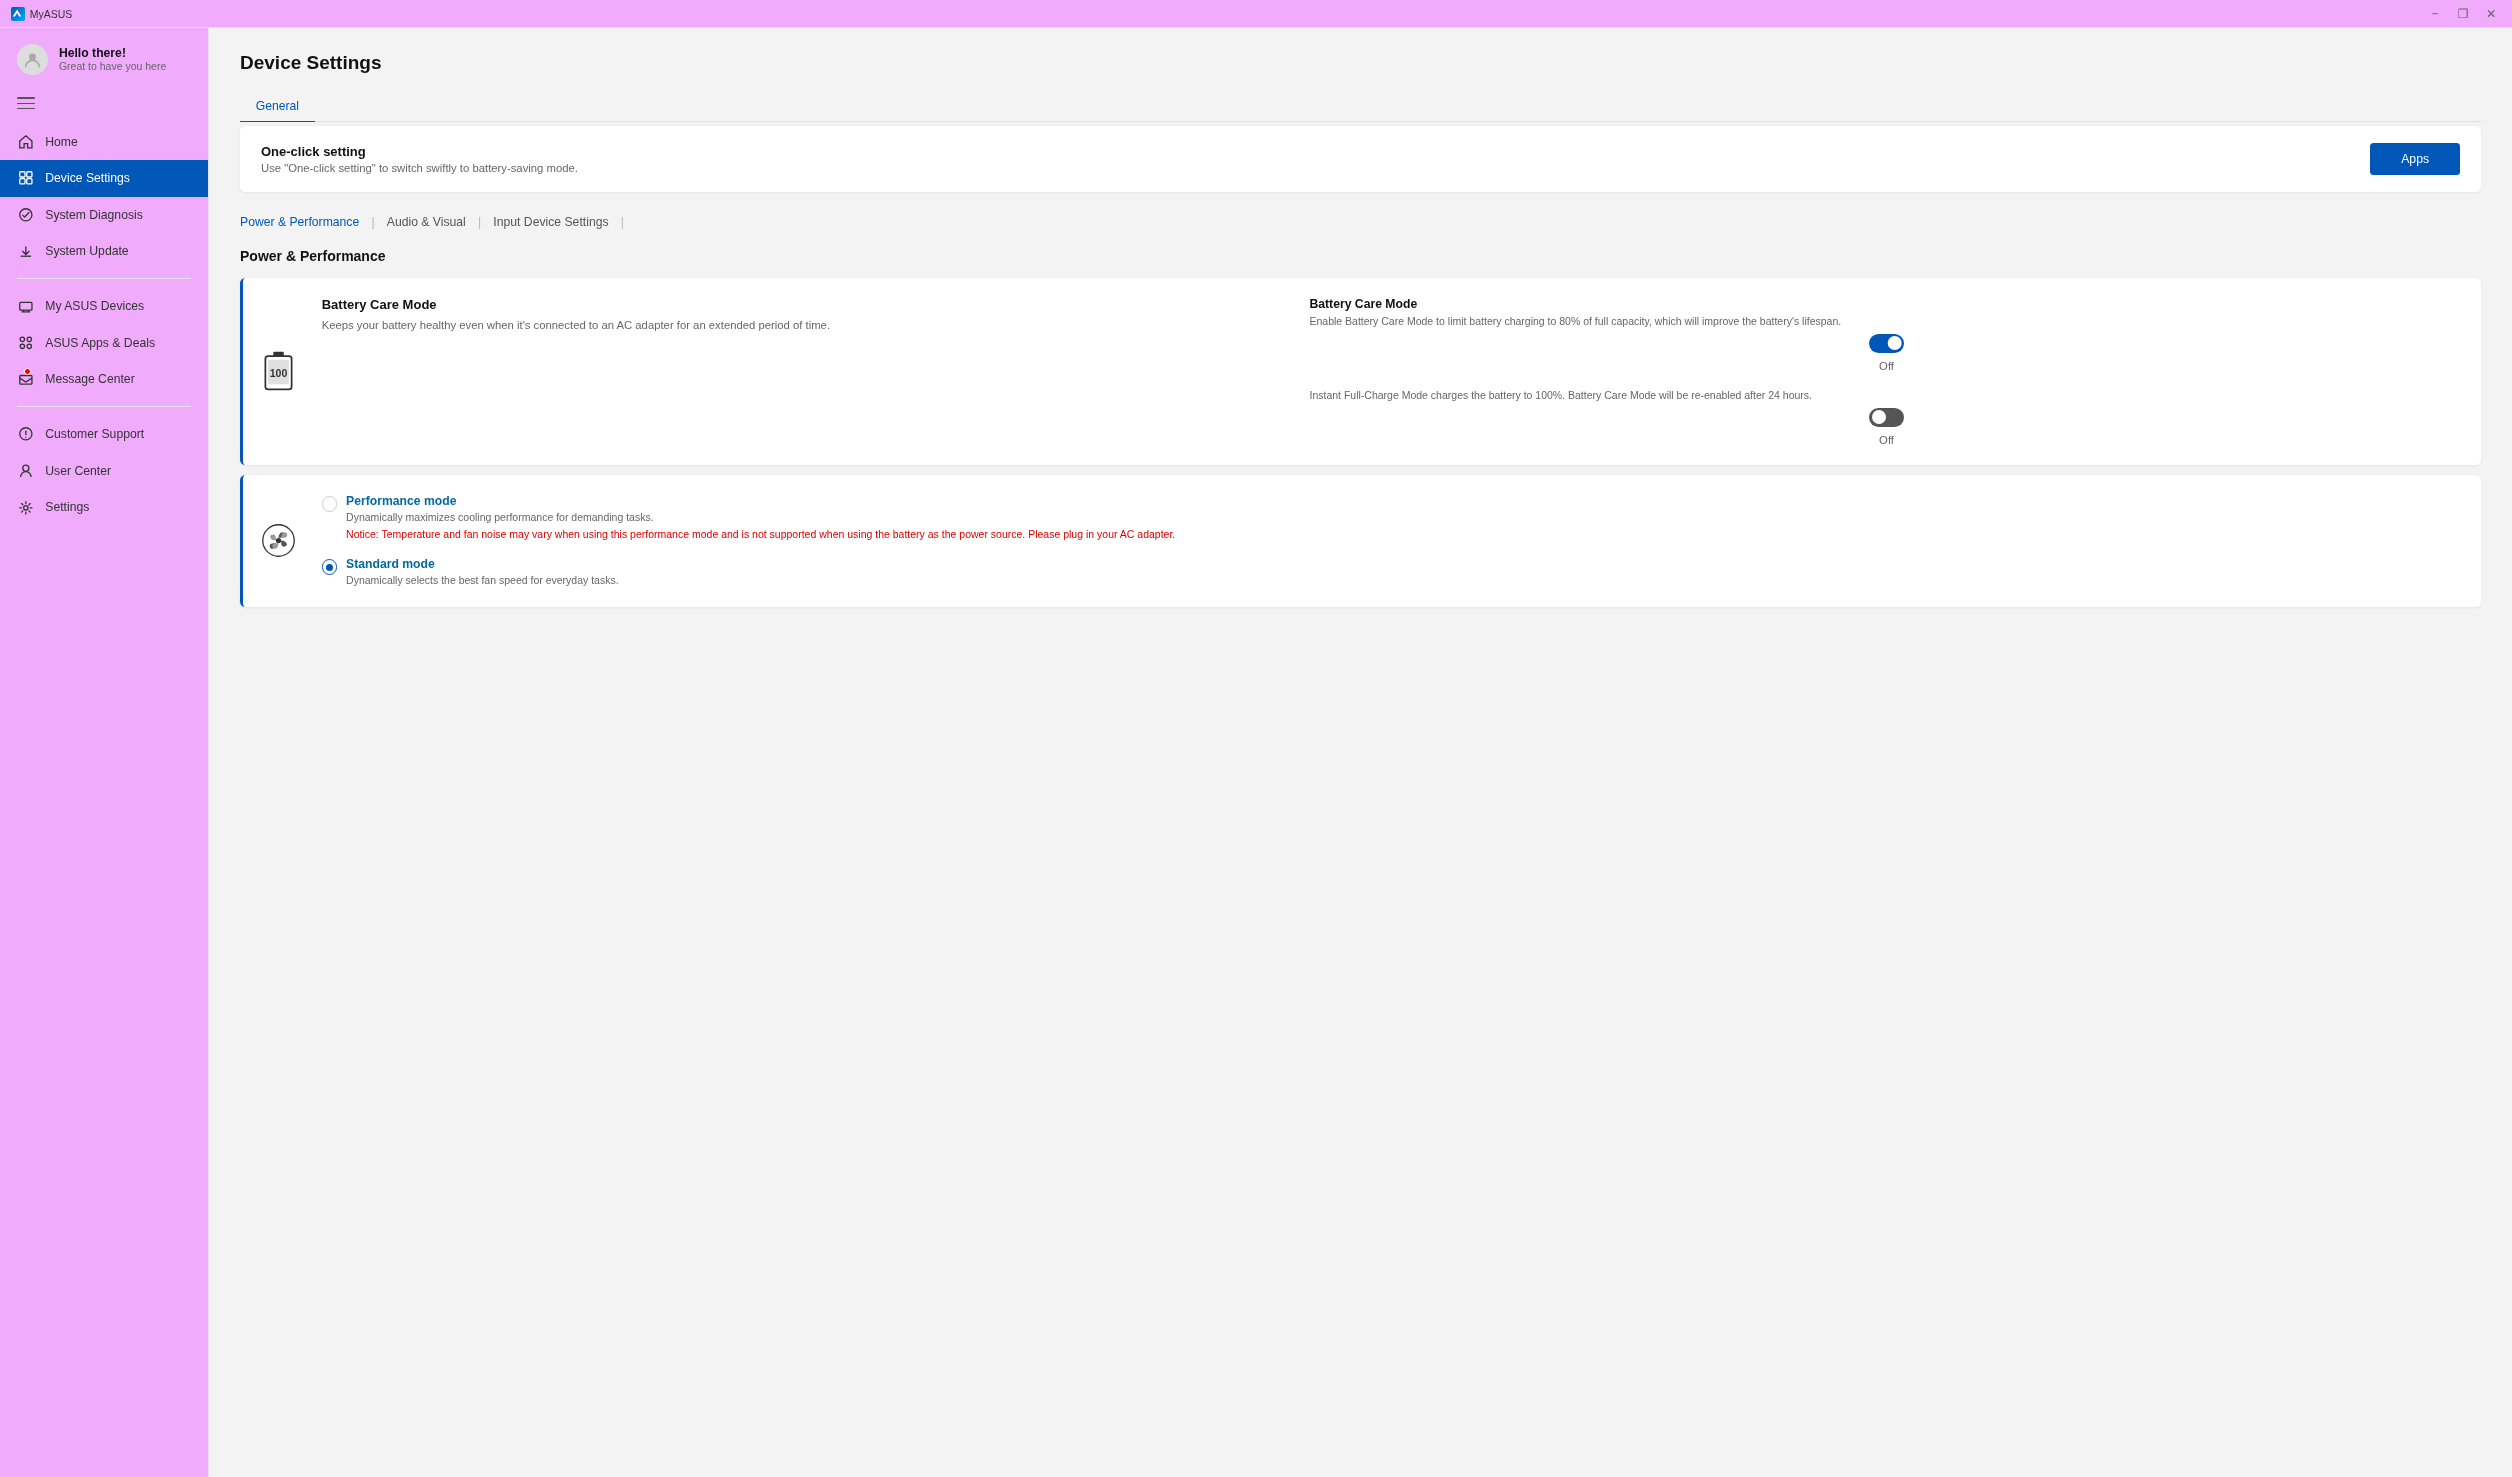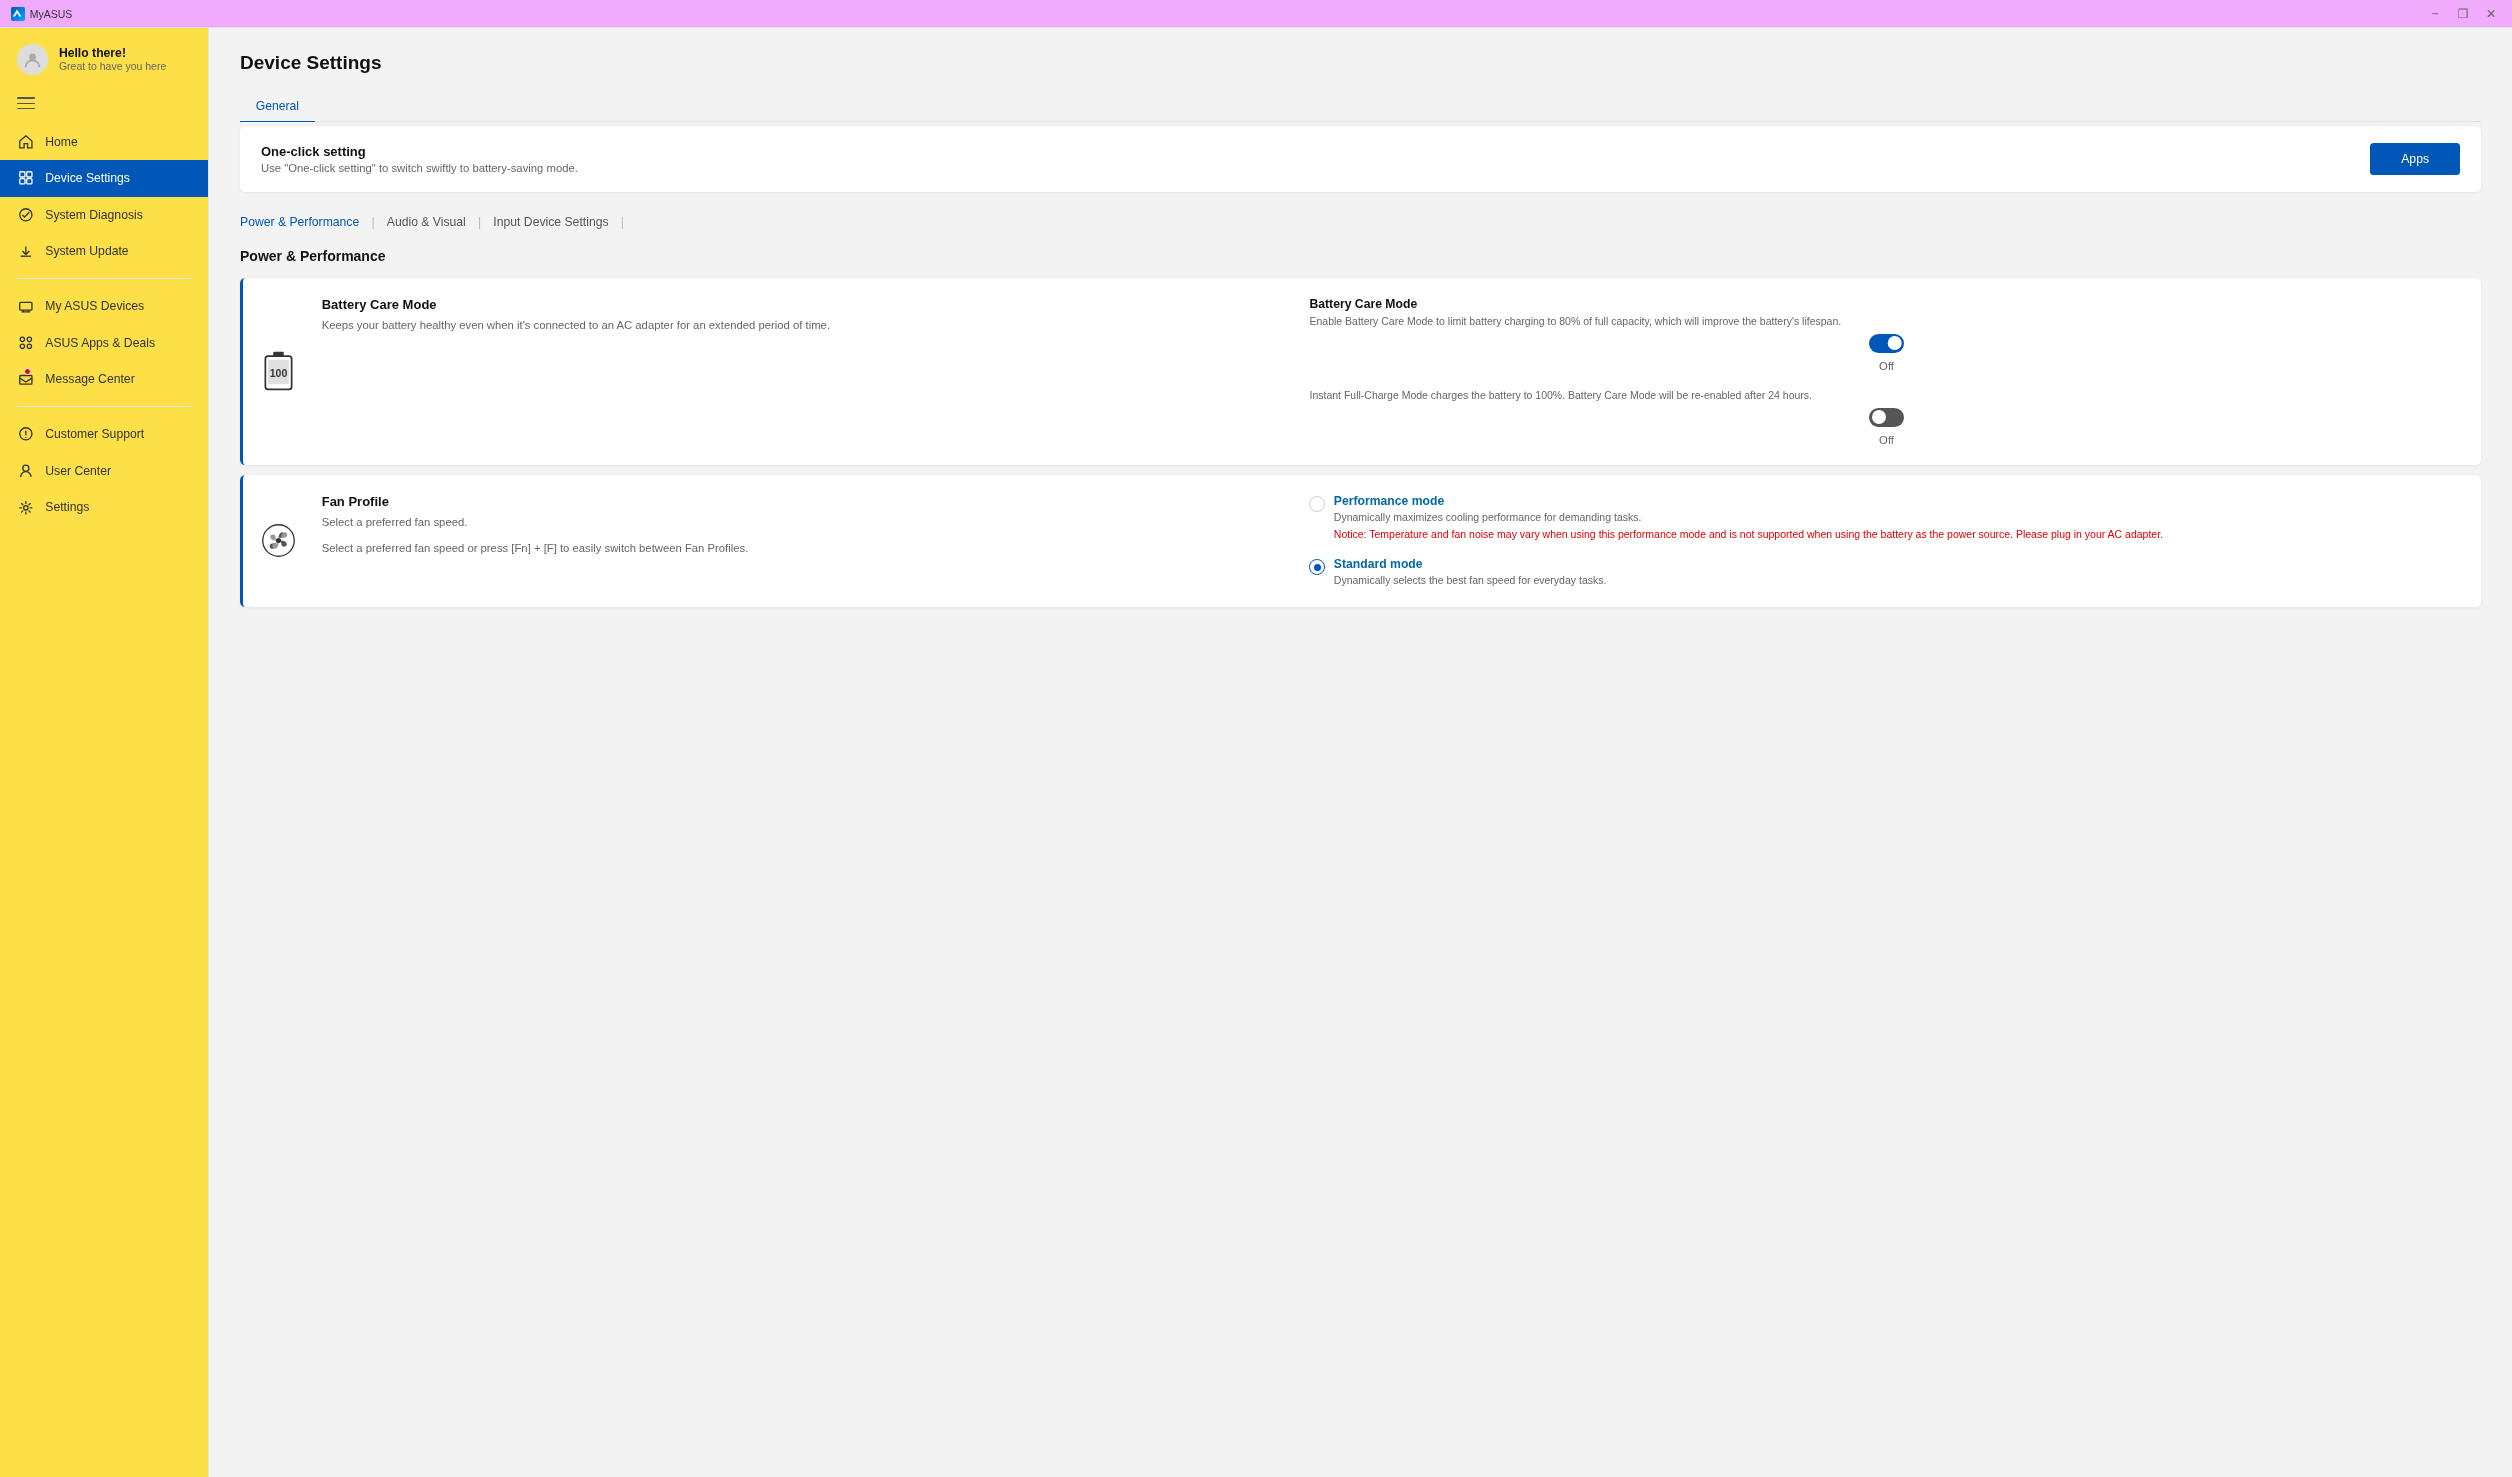--- a/index.html
+++ b/index.html
@@ -12,21 +12,21 @@
       justify-content: space-between; padding: 0 10.5px; z-index: 1000;
       border-bottom: 0.9px solid #e0e0e0;
     }
     .title-bar-left { display: flex; align-items: center; gap: 5.2px; font-size: 10.5px; color: #333; }
     .title-bar-logo { width: 14px; height: 14px; background: linear-gradient(135deg, #0057b8, #00aaff); border-radius: 1.7px; display: flex; align-items: center; justify-content: center; color: white; font-size: 7.9px; font-weight: bold; }
     .title-bar-controls { display: flex; gap: 7px; }
     .title-bar-btn { width: 21px; height: 21px; border: none; background: transparent; cursor: pointer; display: flex; align-items: center; justify-content: center; font-size: 12.2px; color: #666; border-radius: 2.6px; }
 
     
     .sidebar {
-      width: 209px; min-width: 209px; background: #fde047; padding-top: 28px;
+      width: 209px; min-width: 209px; background: #f0abfc; padding-top: 28px;
       display: flex; flex-direction: column; border-right: 0.9px solid #e5e5e5;
       height: 100vh; overflow-y: auto;
     }
     .sidebar-user { display: flex; align-items: center; gap: 10.5px; padding: 15.7px 17.4px; }
     .sidebar-avatar { width: 31px; height: 31px; border-radius: 50%; background: #ddd; display: flex; align-items: center; justify-content: center; font-size: 15.7px; color: #888; flex-shrink: 0; }
     .sidebar-user-text { display: flex; flex-direction: column; }
     .sidebar-user-name { font-size: 12.2px; font-weight: 600; color: #111; }
     .sidebar-user-sub { font-size: 10.5px; color: #666; }
 
     .sidebar-hamburger { padding: 7px 17.4px 14px; }
@@ -357,25 +357,20 @@
           <circle cx="20" cy="20" r="3" fill="#333"></circle>
           <path d="M20 17 C20 10 27 8 27 14 C27 17 23 17 20 17Z" fill="#555"></path>
           <path d="M23 20 C30 20 32 27 26 27 C23 27 23 23 23 20Z" fill="#555"></path>
           <path d="M17 23 C17 30 10 32 10 26 C10 23 14 23 17 23Z" fill="#555"></path>
           <path d="M17 20 C10 20 8 13 14 13 C17 13 17 17 17 20Z" fill="#999"></path>
           <path d="M20 23 C20 30 13 32 13 26 C13 23 17 23 20 23Z" fill="#999"></path>
           <path d="M23 17 C23 10 30 8 30 14 C30 17 26 17 23 17Z" fill="#999"></path>
         </svg>
       </div>
       <div class="setting-card-body">
-        <div class="setting-card-left">
-          <h4>Fan Profile</h4>
-          <p style="margin-bottom:8.7px;">Select a preferred fan speed.</p>
-          <p>Select a preferred fan speed or press [Fn] + [F]  to easily switch between Fan Profiles.</p>
-        </div>
         <div class="setting-card-right">
 
           <div class="radio-option">
             <div class="radio-custom"></div>
             <div>
               <div class="radio-text-label">Performance mode</div>
               <div class="radio-text-desc">Dynamically maximizes cooling performance for demanding tasks.</div>
               <div class="radio-text-warn">Notice: Temperature and fan noise may vary when using this performance mode and is not supported when using the battery as the power source. Please plug in your AC adapter.</div>
             </div>
           </div>

